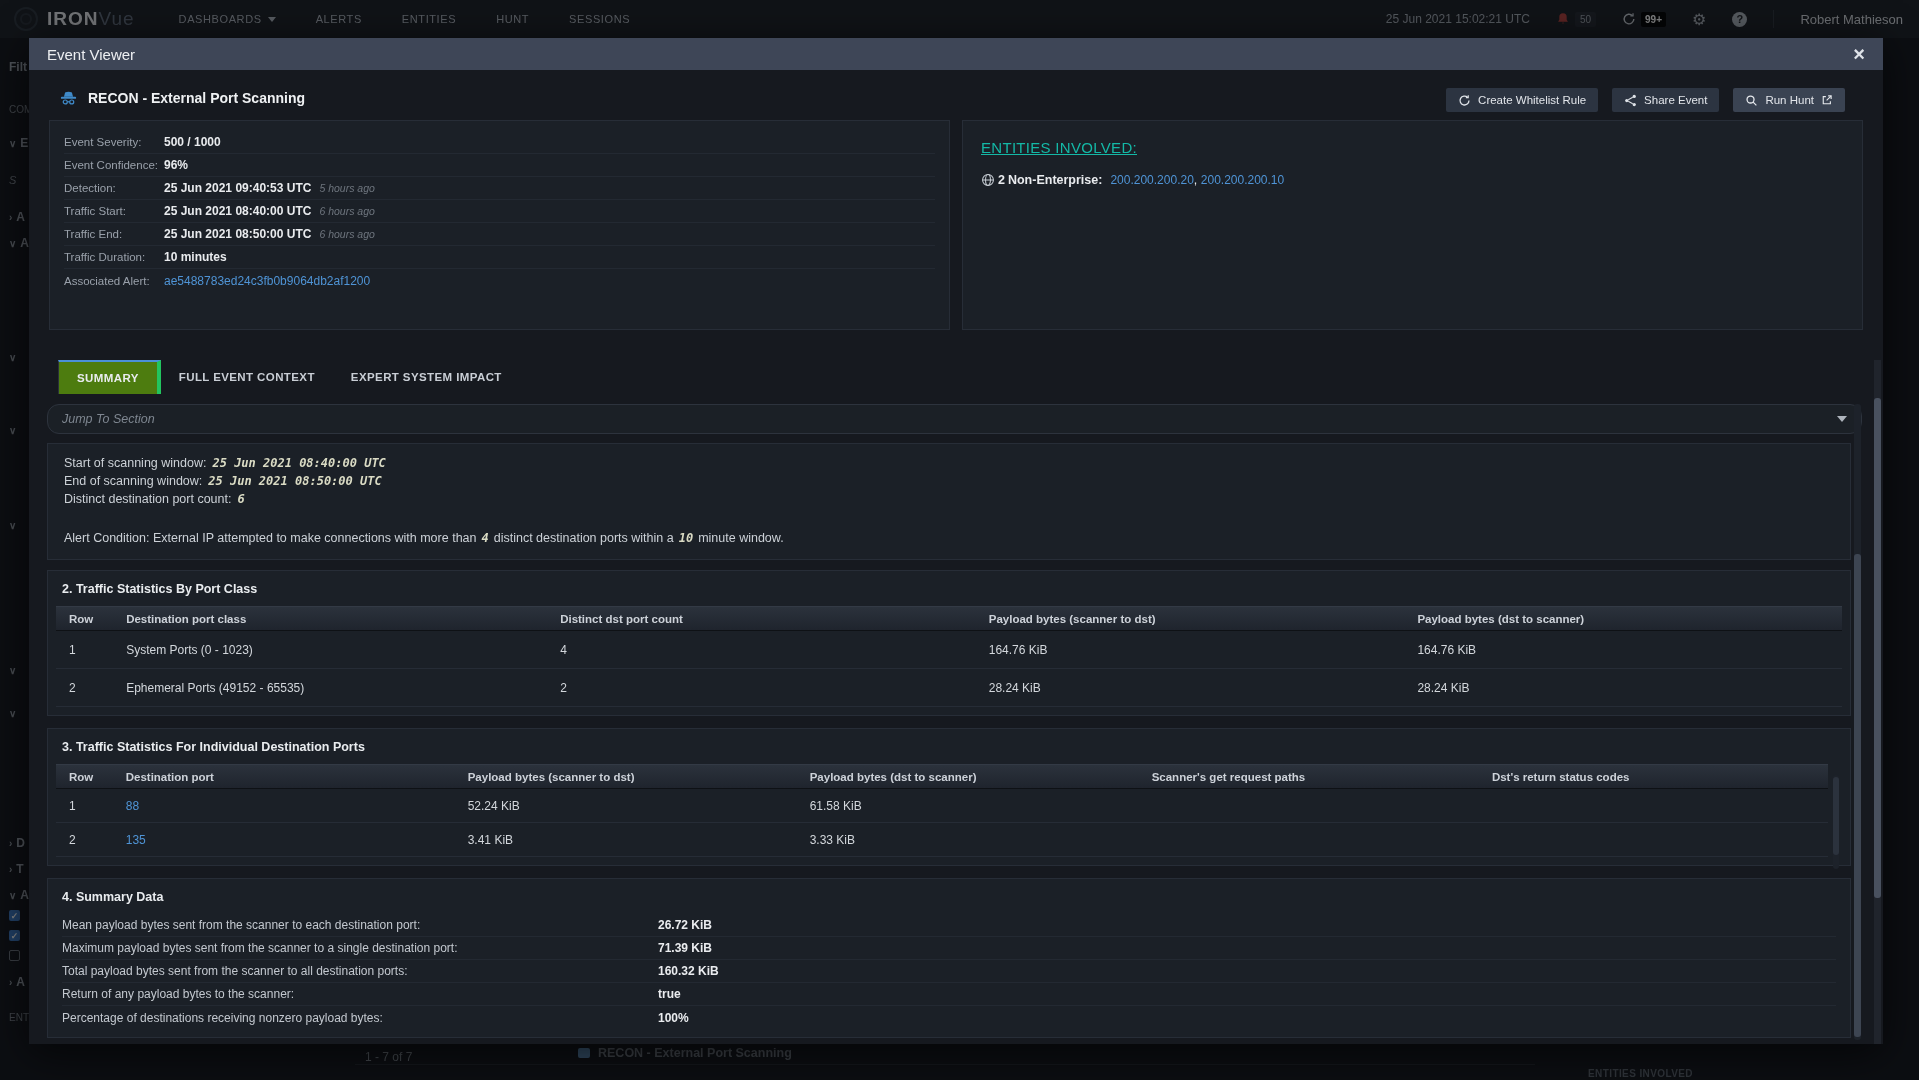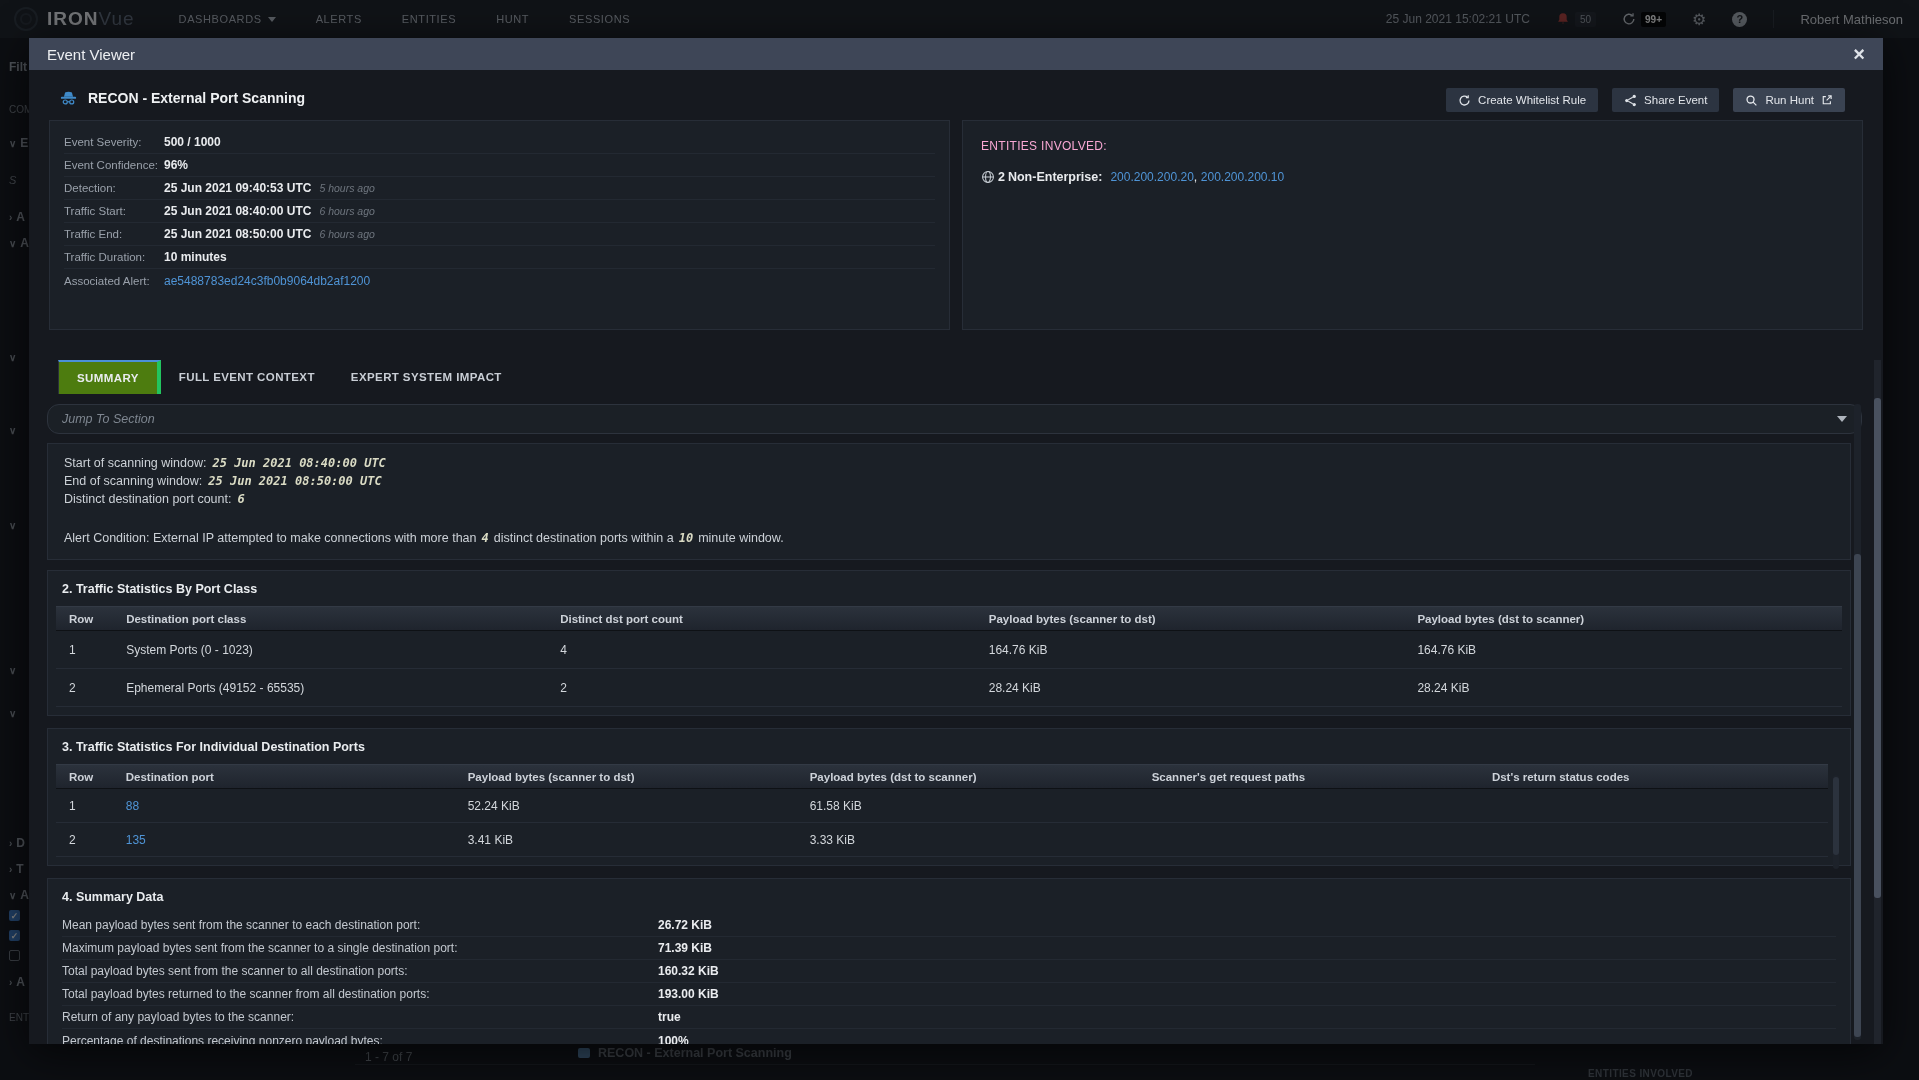--- a/index.html
+++ b/index.html
@@ -59,21 +59,21 @@
   .details-panel { position:absolute; left:20px; top:82px; width:901px; height:210px; padding-top:10px; }
   .drow { display:flex; align-items:center; height:23px; margin:0 14px; border-bottom:1px solid #232932; font-size:12px; }
   .drow:last-child { border-bottom:none; }
   .dlabel { width:100px; flex:none; color:#99a0aa; font-size:11.5px; }
   .dvalue { font-weight:bold; color:#e9ebee; font-size:12px; }
   .dnote { font-style:italic; color:#6e757e; font-size:10.5px; margin-left:8px; font-weight:normal; }
   .chip { border:1px solid #c9ced5; border-radius:3px; padding:2px 8px; font-size:10px; font-weight:bold; color:#e7eaed; cursor:default; }
   .blue-link { color:#4f94d6; font-weight:normal; text-decoration:none; cursor:pointer; }
 
   .entities-panel { position:absolute; left:933px; top:82px; width:901px; height:210px; }
-  .ent-heading { padding:18px 0 0 18px; color:#f9a8d4; font-size:12px; letter-spacing:.3px; }
+  .ent-heading { padding:18px 0 0 18px; color:#14b8a6; font-size:15px; letter-spacing:.3px;text-decoration:underline; }
   .ent-row { margin:17px 0 0 18px; display:flex; align-items:center; font-size:12.5px; }
   .ent-count { font-weight:bold; color:#e9ebee; margin:0 3px 0 3px; }
   .ent-type { font-weight:bold; color:#e9ebee; margin-right:8px; }
   .ent-links a { font-size:12px; }
 
   .tabs { position:absolute; left:29px; top:322px; display:flex; height:34px; }
   .tab { padding:0 18px; display:flex; align-items:center; font-size:11.5px; font-weight:bold; letter-spacing:.4px; color:#c9ced5; cursor:pointer; }
   .tab.active { background:#4d7c0f; border-top:2px solid #4a90d9; border-left:1px solid #2a303a; border-right:4px solid #22c55e; color:#e9ecef; }
 
   .jump-select { position:absolute; left:18px; top:366px; width:1815px; height:30px; background:#1b2026; border:1px solid #2d333d; border-radius:12px; display:flex; align-items:center; padding:0 14px; cursor:pointer; }
@@ -429,24 +429,20 @@
           </div>
           <div class="srow">
             <span class="slabel">Maximum payload bytes sent from the scanner to a single destination port:</span>
             <span class="svalue">71.39 KiB</span>
           </div>
           <div class="srow">
             <span class="slabel">Total payload bytes sent from the scanner to all destination ports:</span>
             <span class="svalue">160.32 KiB</span>
           </div>
           <div class="srow">
-            <span class="slabel">Total payload bytes returned to the scanner from all destination ports:</span>
-            <span class="svalue">193.00 KiB</span>
-          </div>
-          <div class="srow">
             <span class="slabel">Return of any payload bytes to the scanner:</span>
             <span class="svalue">true</span>
           </div>
           <div class="srow">
             <span class="slabel">Percentage of destinations receiving nonzero payload bytes:</span>
             <span class="svalue">100%</span>
           </div>
         </div>
     </div>
 

